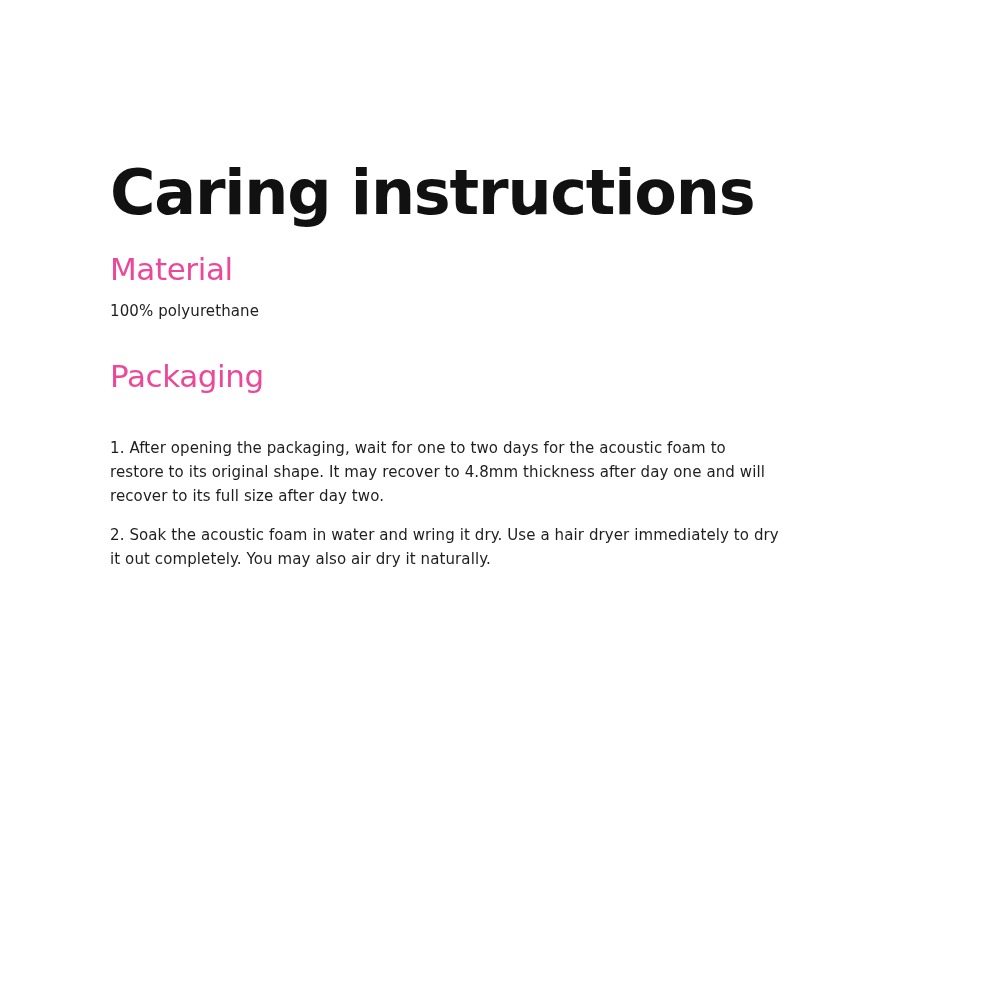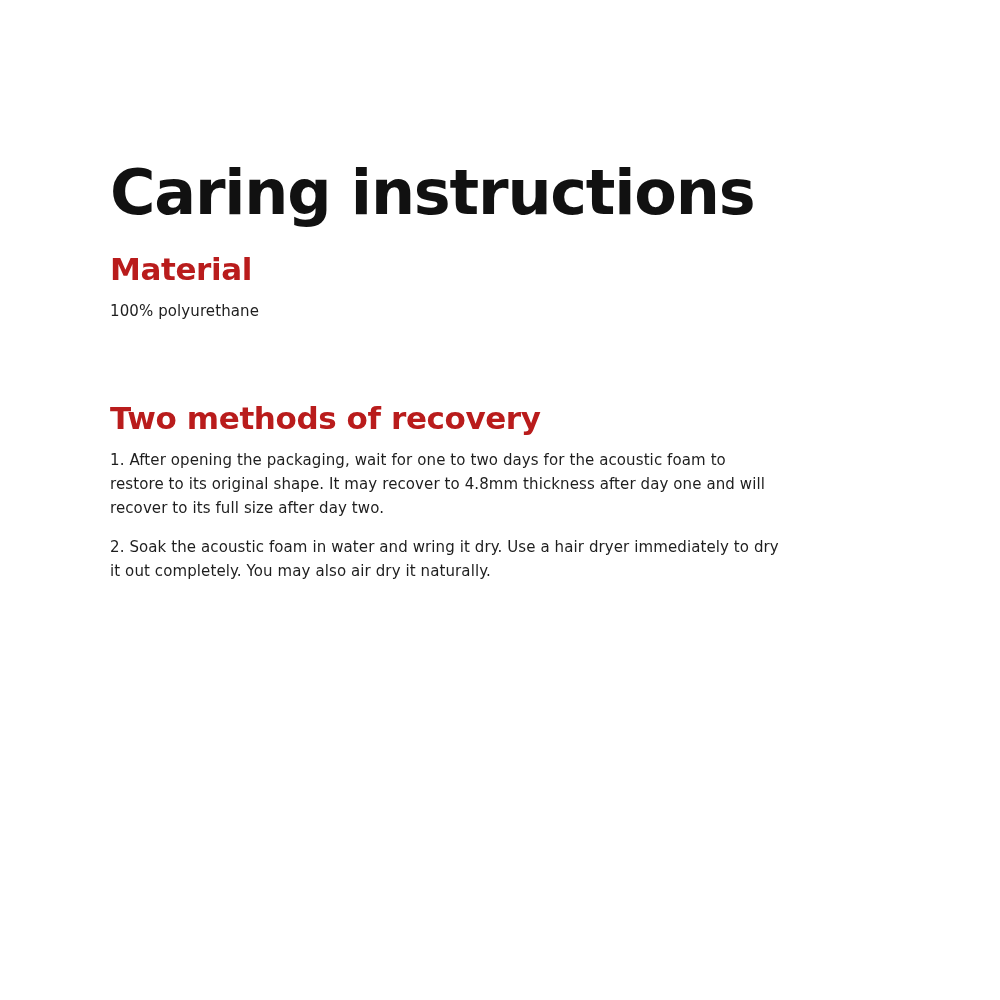--- a/index.html
+++ b/index.html
@@ -32,25 +32,25 @@
     white-space: nowrap;
   }
   .section {
     margin-bottom: 26px;
   }
   .section.tight {
     margin-bottom: 24px;
   }
   .section-heading {
     font-family: "DejaVu Sans", sans-serif;
-    font-weight: 700;
+    font-weight: 400;
     font-size: 31px;
     line-height: 1.2;
     letter-spacing: -0.4px;
-    color: #b91c1c;
+    color: #ec4899;
     margin: 0 0 12px 0;
   }
   .body-text {
     font-family: "DejaVu Sans", sans-serif;
     font-weight: 400;
     font-size: 15px;
     line-height: 1.58;
     letter-spacing: 0.1px;
     color: #1e1e1e;
     margin: 0;
@@ -70,23 +70,23 @@
   <h1 class="doc-title">Caring instructions</h1>
 
   <div class="section tight">
     <h2 class="section-heading">Material</h2>
     <p class="body-text">100% polyurethane</p>
   </div>
 
   <div class="spacer-small"></div>
 
   <div class="section">
+    <h2 class="section-heading">Packaging</h2>
   </div>
 
   <div class="spacer-mid"></div>
 
   <div class="section">
-    <h2 class="section-heading">Two methods of recovery</h2>
     <p class="body-text">1. After opening the packaging, wait for one to two days for the acoustic foam to restore to its original shape. It may recover to 4.8mm thickness after day one and will recover to its full size after day two.</p>
     <p class="body-text">2. Soak the acoustic foam in water and wring it dry. Use a hair dryer immediately to dry it out completely. You may also air dry it naturally.</p>
   </div>
 
 </div>
 
 </body></html>

